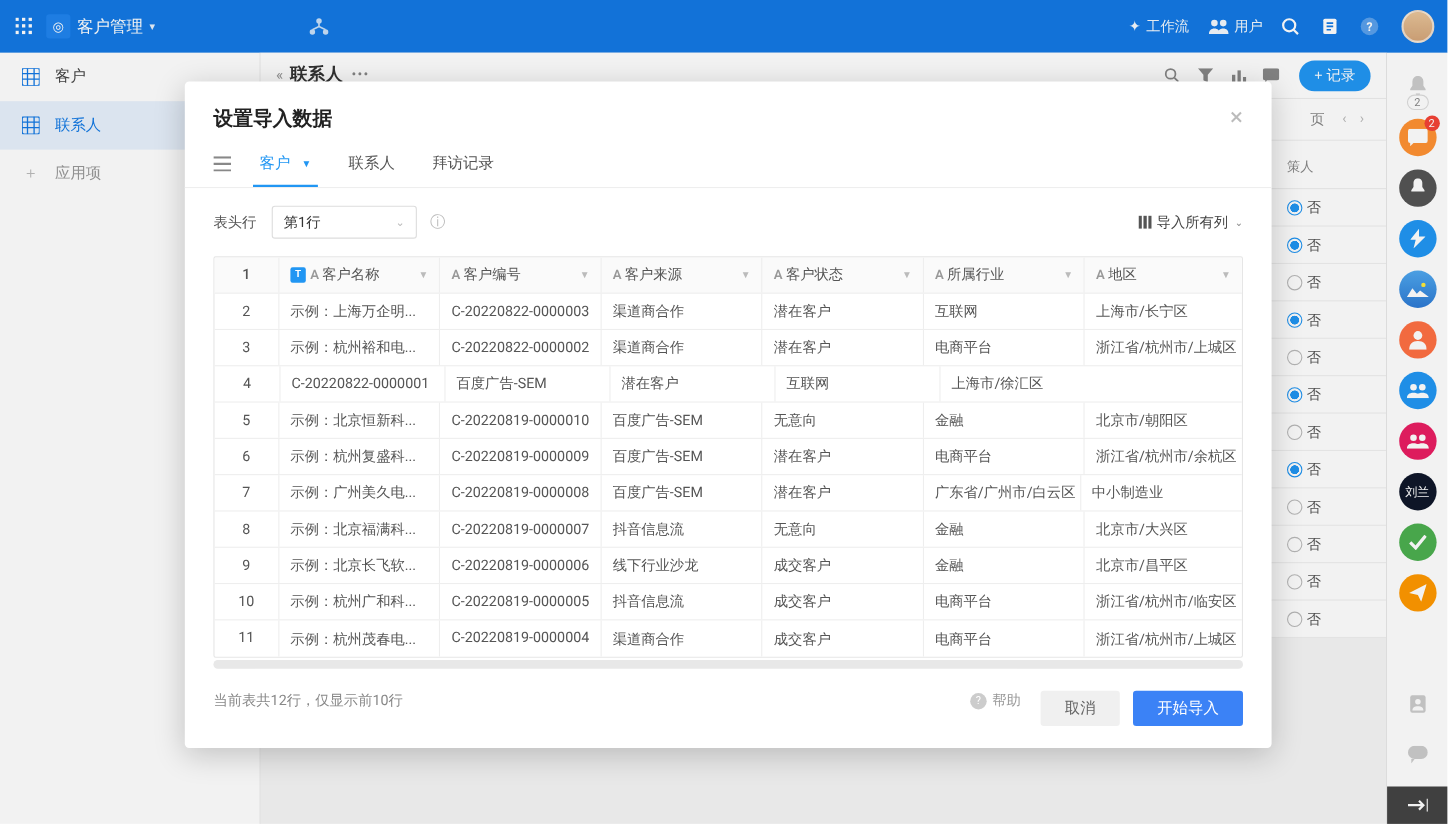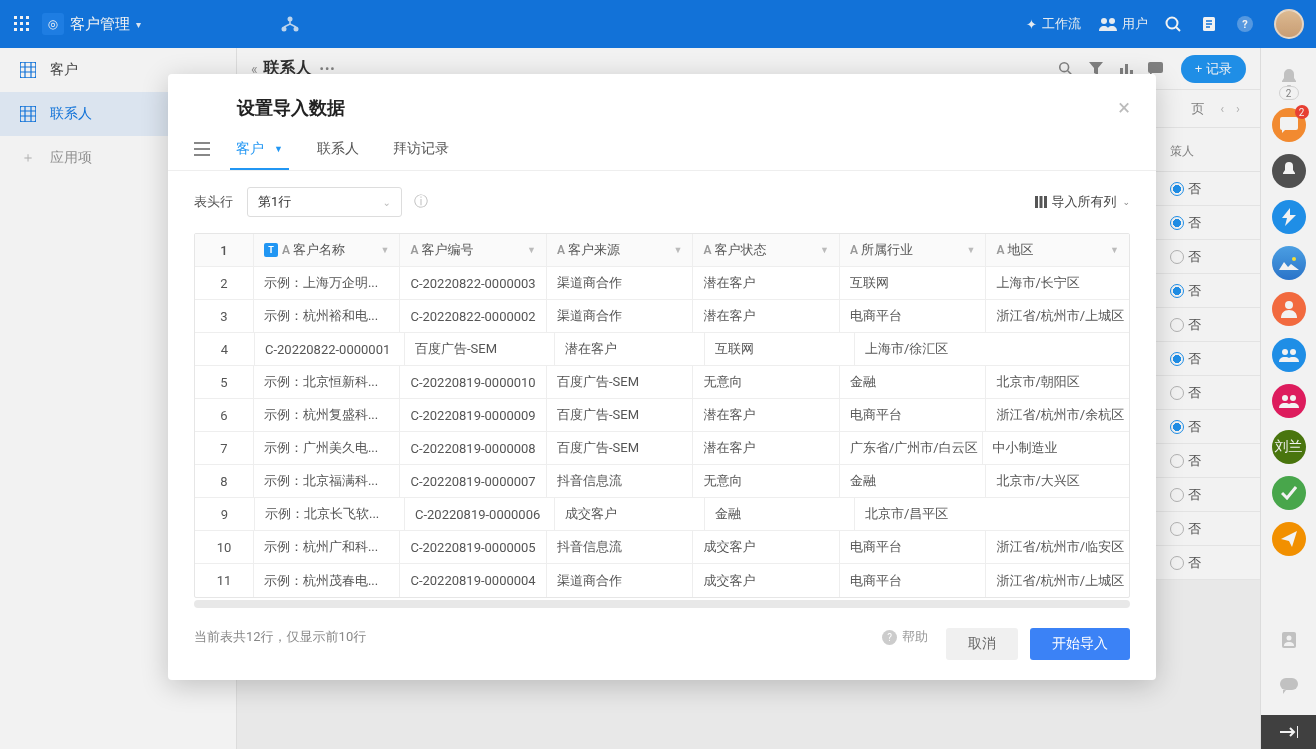--- a/index.html
+++ b/index.html
@@ -55,33 +55,33 @@
 
 .right-rail { position:absolute; top:48px; right:0; width:55px; bottom:0; background:#fff; display:flex; flex-direction:column; align-items:center; padding-top: 14px;}
 .rail-item { width:34px; height:34px; margin-bottom: 12px; border-radius:50%; display:flex; align-items:center; justify-content:center; position:relative;}
 .rail-badge { position:absolute; top:-3px; right:-3px; background:#f44336; color:#fff; font-size:10px; border-radius:8px; min-width:14px; height:14px; display:flex; align-items:center; justify-content:center; padding:0 2px;}
 .rail-spacer { flex:1;}
 .rail-bottom { width:100%; height:34px; background:#444; display:flex; align-items:center; justify-content:center; color:#fff;}
 
 
 .overlay { position:absolute; inset:0; background: rgba(0,0,0,0.05); }
 .dialog { position:absolute; top: 74px; left: 168px; width: 988px; background:#fff; border-radius: 4px; box-shadow: 0 6px 28px rgba(0,0,0,.2); }
-.dlg-header { padding: 22px 26px 8px 26px; display:flex; align-items:center;margin-left:43px;}
+.dlg-header { padding: 22px 26px 8px 26px; display:flex; align-items:center;}
 .dlg-title { font-size: 18px; font-weight: 600; color:#222;}
 .dlg-close { margin-left:auto; color:#bbb; font-size:22px; cursor:pointer; line-height:1;}
 
 .dlg-tabs { display:flex; align-items:center; padding: 0 26px; border-bottom: 1px solid #eee; gap: 0;}
 .dlg-tabs .menu-ic { color:#888; margin-right: 20px; }
 .dlg-tab { padding: 12px 6px; margin-right: 22px; font-size: 14px; color:#555; cursor:pointer; display:flex; align-items:center;}
 .dlg-tab.active { color:#2196f3; box-shadow: inset 0 -2px 0 #2196f3;}
 .dlg-tab .drop { margin-left:10px; font-size:9px;}
 
 .dlg-toolbar { display:flex; align-items:center; padding: 16px 26px; }
 .tlabel { font-size:13px; color:#555; margin-right:14px;}
-.tselect { border:1px solid #ddd; border-radius:3px; height:30px; width:155px; display:flex; align-items:center; padding:0 10px; font-size:13px; color:#333; justify-content:space-between;}
+.tselect { border:1px solid #ddd; border-radius:3px; height:30px; width:132px; display:flex; align-items:center; padding:0 10px; font-size:13px; color:#333; justify-content:space-between;}
 .tinfo { margin-left:12px; color:#bbb; font-size:14px;}
 .dlg-toolbar .spacer { flex:1;}
 .import-cols { font-size:13px; color:#444; display:flex; align-items:center;}
 .import-cols .ic { margin-right:4px; color:#555;}
 .import-cols .chv { margin-left:6px; font-size:9px; color:#888;}
 
 
 .imp-table { margin: 0 26px; border:1px solid #e6e6e6; border-radius:2px; overflow:hidden;}
 .imp-row { display:flex; height:33px; align-items:stretch; border-bottom:1px solid #eee;}
 .imp-row:last-child { border-bottom:none;}
@@ -378,21 +378,21 @@
         <path d="M0 14c0-3 2-5 6-5s6 2 6 5zM8 14c0-3 2-5 6-5s6 2 6 5z" fill="#fff"></path>
       </svg>
   </div>
   <div class="rail-item" style="background:#e91e63;">
     <svg width="20" height="14" viewBox="0 0 20 14">
         <circle cx="6" cy="4" r="3" fill="#fff"></circle>
         <circle cx="14" cy="4" r="3" fill="#fff"></circle>
         <path d="M0 14c0-3 2-5 6-5s6 2 6 5zM8 14c0-3 2-5 6-5s6 2 6 5z" fill="#fff"></path>
       </svg>
   </div>
-  <div class="rail-item" style="background:#4d7c0f; color:#fff; font-size:14px;">刘兰</div>
+  <div class="rail-item" style="background:#0f172a; color:#fff; font-size:11px;">刘兰</div>
   <div class="rail-item" style="background:#4caf50;">
     <svg width="16" height="14" viewBox="0 0 16 14">
         <path d="M1 7l5 5L15 1" stroke="#fff" stroke-width="3" fill="none"></path>
       </svg>
   </div>
   <div class="rail-item" style="background:#ff9800;">
     <svg width="16" height="16" viewBox="0 0 16 16">
         <path d="M0 8l16-8-5 16-3-6z" fill="#fff"></path>
       </svg>
   </div>
@@ -557,20 +557,21 @@
           <div class="cell c-code">C-20220819-0000007</div>
           <div class="cell c-source">抖音信息流</div>
           <div class="cell c-status">无意向</div>
           <div class="cell c-industry">金融</div>
           <div class="cell c-region">北京市/大兴区</div>
         </div>
         <div class="imp-row">
           <div class="cell c-num">9</div>
           <div class="cell c-name">示例：北京长飞软...</div>
           <div class="cell c-code">C-20220819-0000006</div>
+          <div class="cell c-source">线下行业沙龙</div>
           <div class="cell c-status">成交客户</div>
           <div class="cell c-industry">金融</div>
           <div class="cell c-region">北京市/昌平区</div>
         </div>
         <div class="imp-row">
           <div class="cell c-num">10</div>
           <div class="cell c-name">示例：杭州广和科...</div>
           <div class="cell c-code">C-20220819-0000005</div>
           <div class="cell c-source">抖音信息流</div>
           <div class="cell c-status">成交客户</div>

